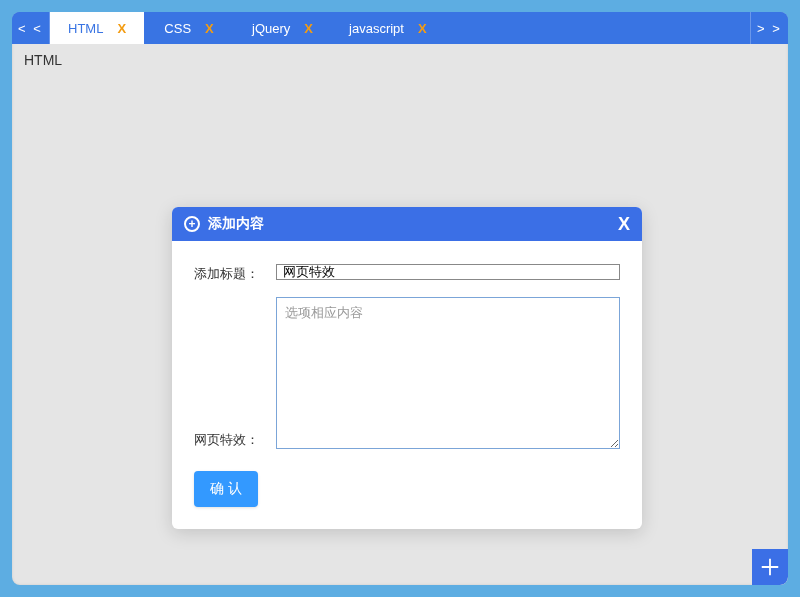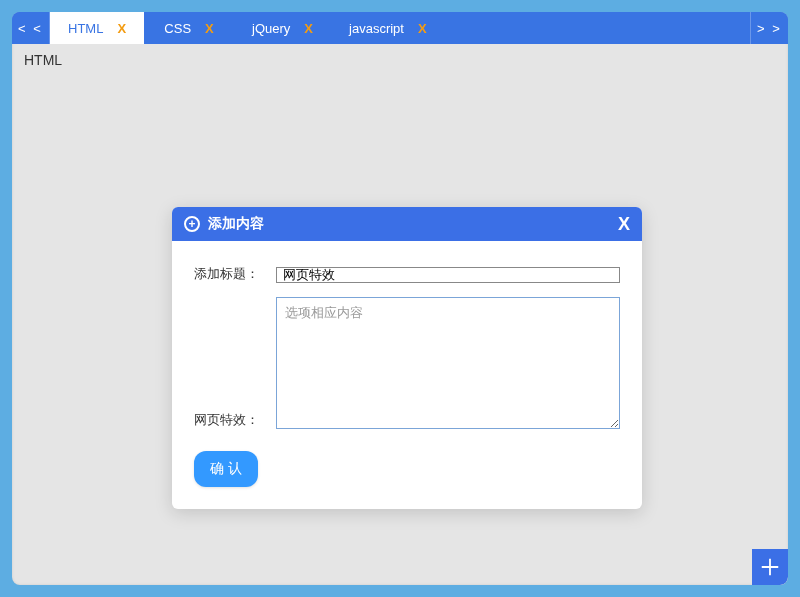--- a/index.html
+++ b/index.html
@@ -125,58 +125,58 @@
       cursor: pointer;
       font-family: Arial, sans-serif;
     }
     
     .modal-body {
       padding: 20px 22px 22px 22px;
     }
     
     .form-row {
       display: flex;
-      align-items: flex-end;
+      align-items: center;
       margin-bottom: 14px;
     }
     .form-row.align-end { align-items: flex-end; }
     .form-label {
       width: 82px;
       font-size: 13px;
       color: #333;
       padding-top: 4px;
       flex-shrink: 0;
     }
     .text-input {
       flex: 1;
       height: 16px;
       border: 1px solid #888;
       padding: 2px 6px;
       font-size: 13px;
       font-family: inherit;
     }
     .textarea-input {
       flex: 1;
-      height: 132px;
+      height: 152px;
       border: 1px solid #7ba5d8;
       padding: 6px 8px;
       font-size: 13px;
       font-family: inherit;
       resize: both;
       color: #8b5cf6;
     }
     .textarea-input::placeholder { color: #999; }
     
     .confirm-btn {
       margin-top: 8px;
       height: 36px;
       width: 64px;
       background: #3399ff;
       border: none;
-      border-radius: 12px;
+      border-radius: 4px;
       color: #fff;
       font-size: 14px;
       cursor: pointer;
       box-shadow: 0 1px 3px rgba(0,0,0,0.12);
     }
     
     .fab-add {
       position: absolute;
       right: 0;
       bottom: 0;

